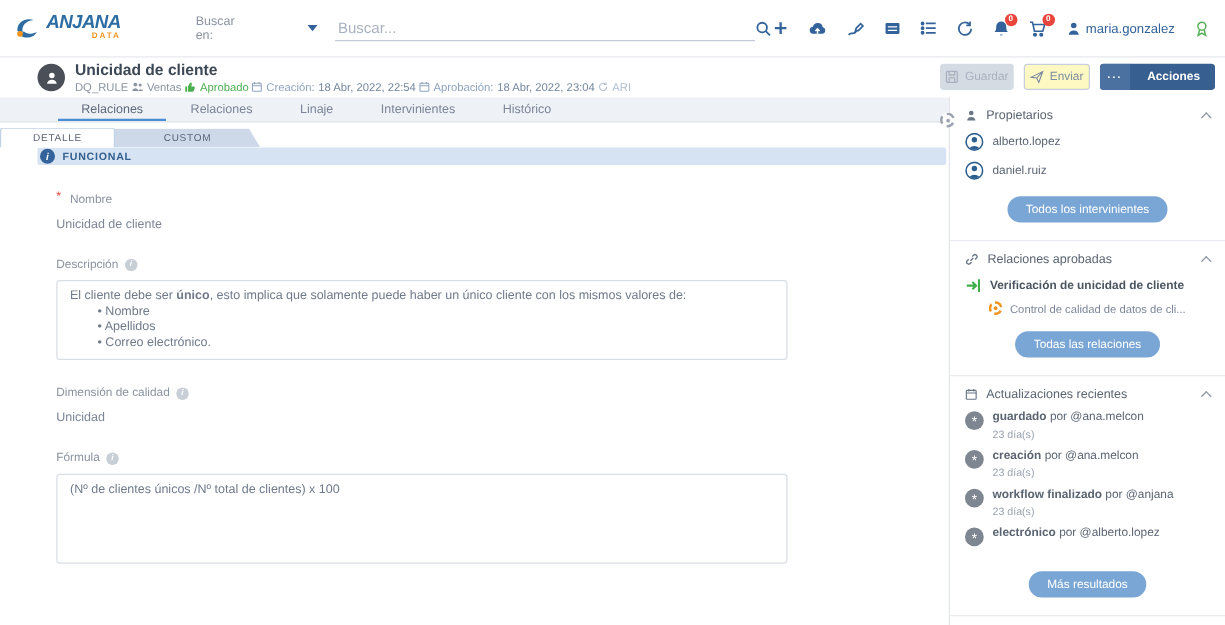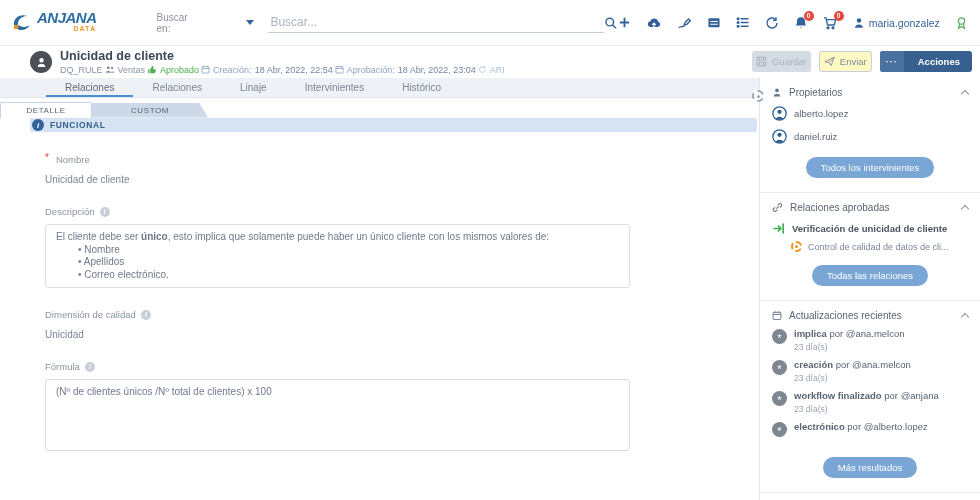--- a/index.html
+++ b/index.html
@@ -407,21 +407,21 @@
           <rect x="1.5" y="2.5" width="11" height="10" rx="1"></rect>
             <path d="M1.5 5.5h11 M4.2 1v2.7 M9.8 1v2.7"></path>
         </svg>
         <span>Actualizaciones recientes</span>
         <span class="chev"></span>
       </div>
 
       <div class="upd">
         <span class="upd-ic"></span>
         <div>
-          <div class="upd-line"><b>implica</b> <span>por @ana.melcon</span></div>
+          <div class="upd-line"><b>guardado</b> <span>por @ana.melcon</span></div>
           <div class="upd-age">23 día(s)</div>
         </div>
       </div>
       <div class="upd">
         <span class="upd-ic"></span>
         <div>
           <div class="upd-line"><b>creación</b> <span>por @ana.melcon</span></div>
           <div class="upd-age">23 día(s)</div>
         </div>
       </div>

